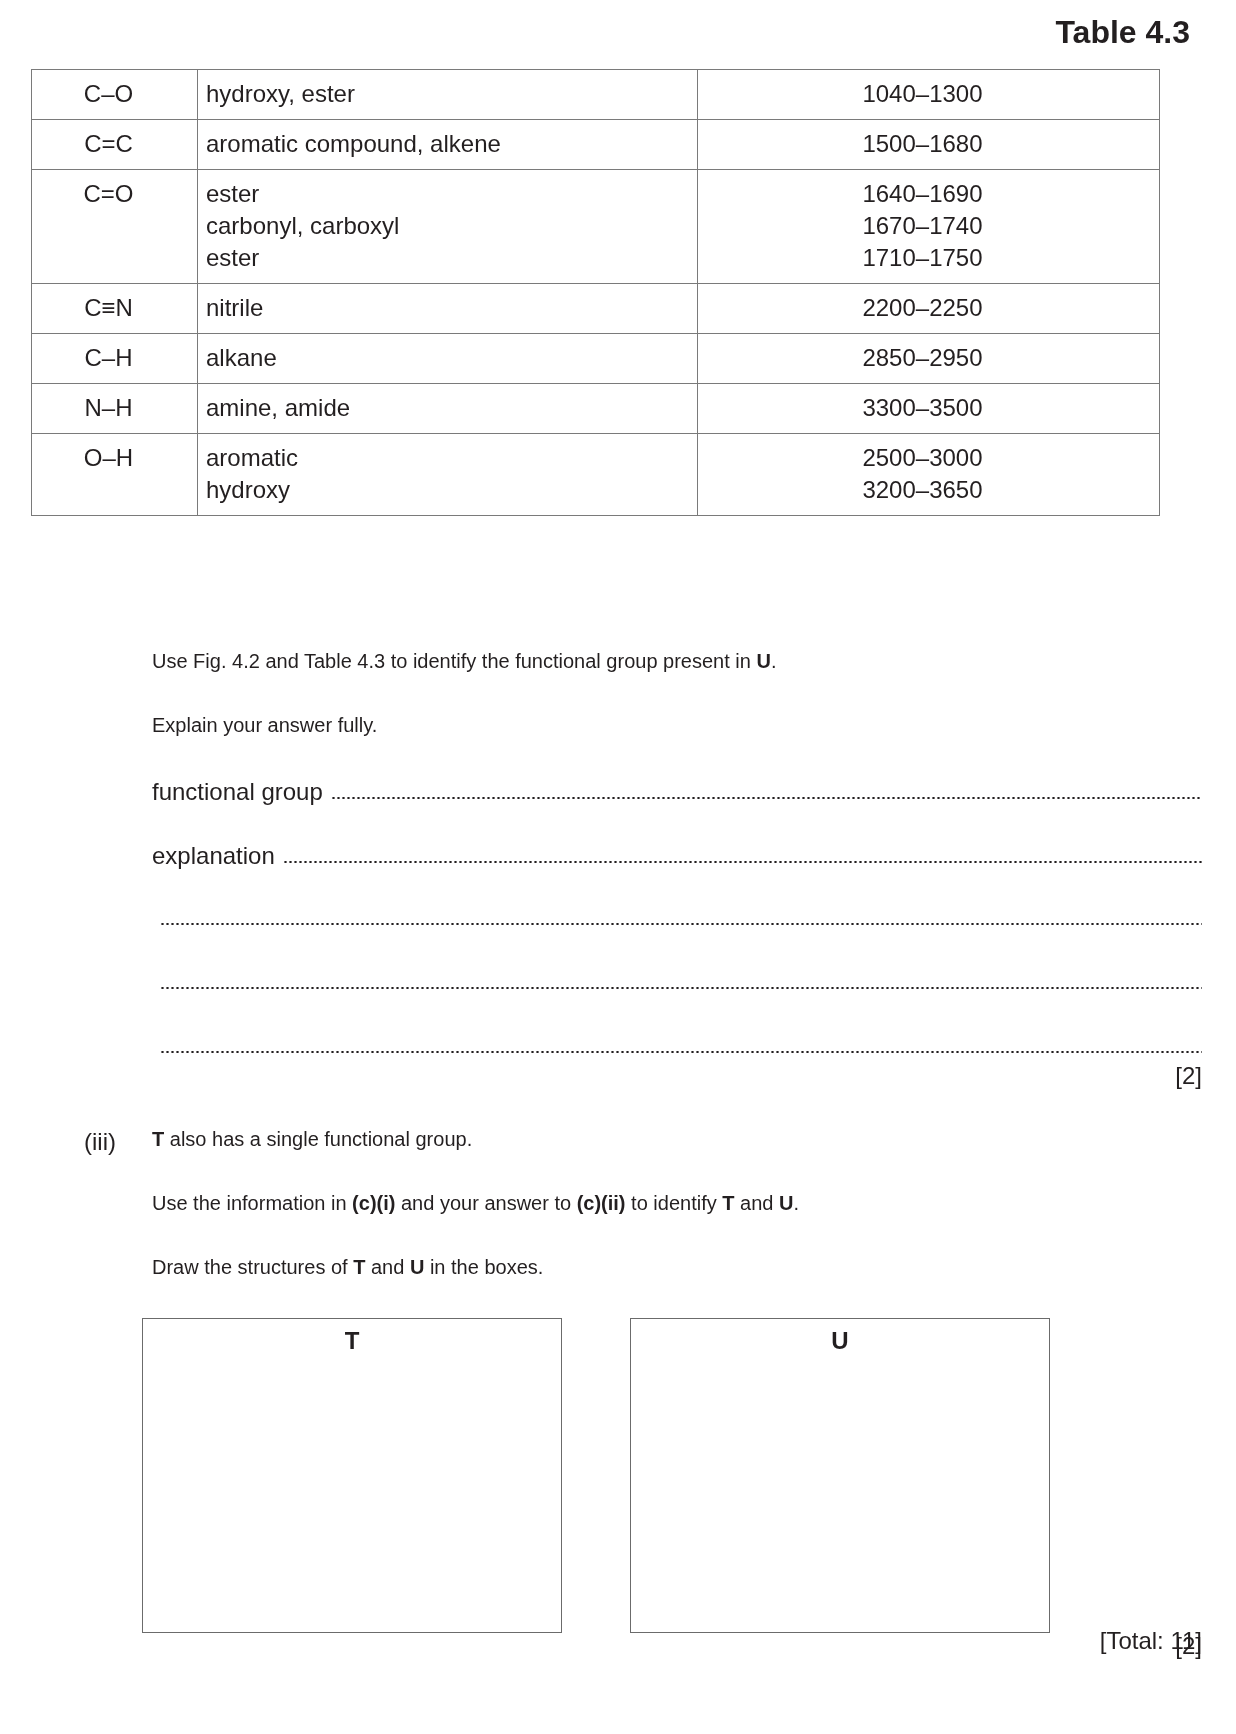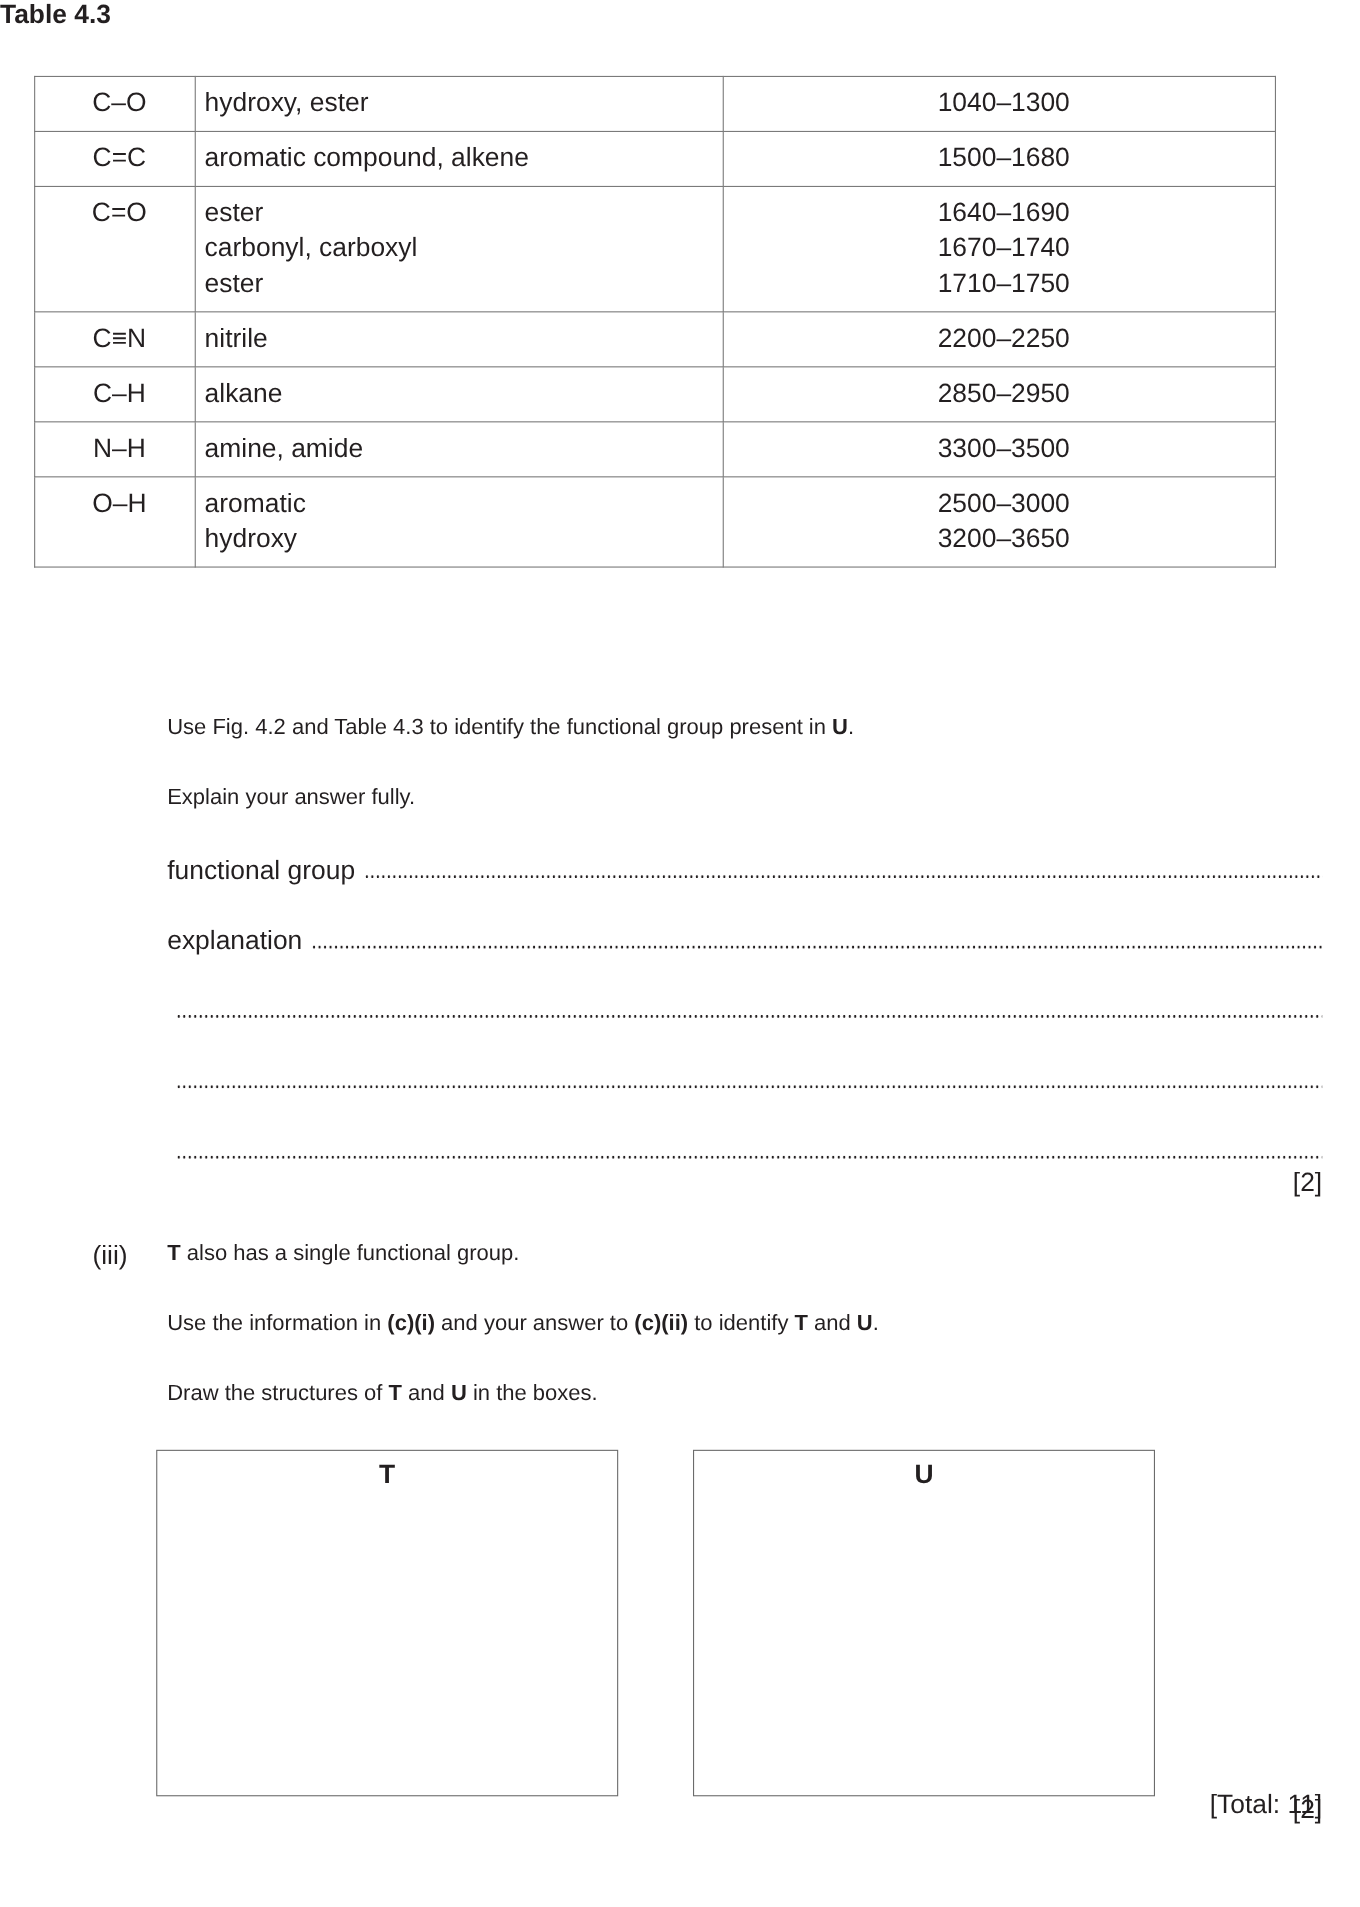--- a/index.html
+++ b/index.html
@@ -1,30 +1,30 @@
 <!DOCTYPE html>
 <html><head>
 <meta charset="utf-8">
 <style>
   html, body { margin: 0; padding: 0; background: #ffffff; }
   body {
     width: 1236px; height: 1734px; position: relative; overflow: hidden;
     font-family: "Liberation Sans", sans-serif; color: #231f20; font-size: 24px;
   }
   .abs { position: absolute; }
-  .title { left: 0; width: 1190px; top: 0; text-align: left; font-weight: bold; font-size: 24px; }
+  .title { left: 0; width: 1190px; top: 14px; text-align: right; font-weight: bold; font-size: 32px; }
   table.ir {
     position: absolute; left: 31px; top: 69px; width: 1129px;
     border-collapse: collapse; font-size: 24px;
   }
   table.ir td, table.ir th {
     border: 1.5px solid #7a7a7a; vertical-align: top; font-weight: normal; line-height: 32px;
   }
   table.ir th { padding: 8px 8px 10px 8px; }
-  table.ir td { padding: 8px 0 9px 8px; }
+  table.ir td { padding: 8px 20px 9px 8px; }
   .c1 { width: 137px; text-align: center; }
   .c2 { width: 471px; text-align: left; }
   .c3 { text-align: center; }
   .hdr-row th { height: 64px; }
   .line { line-height: 32px; display: block; }
   sup { font-size: 15px; vertical-align: top; position: relative; top: -4px; }
   .para { left: 152px; font-size: 20px; }
   .fill-row { left: 152px; width: 1050px; display: flex; align-items: baseline; }
   .dots {
     flex: 1; margin-left: 8px; height: 20px;

